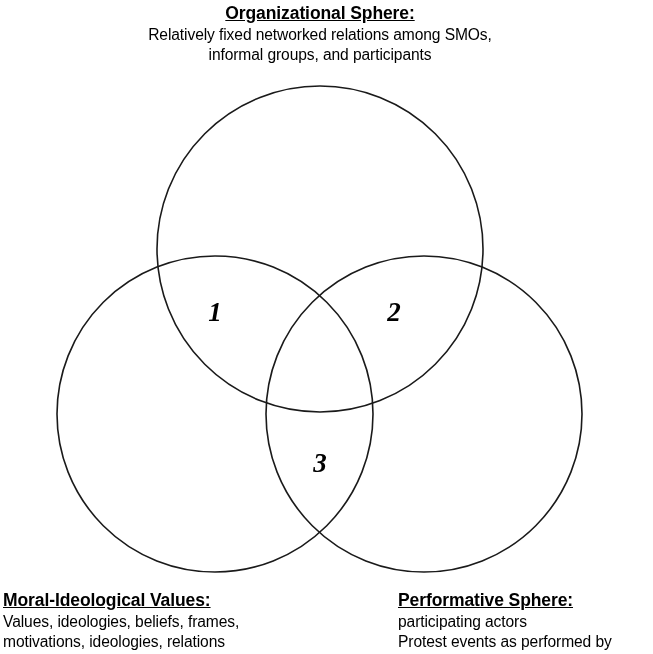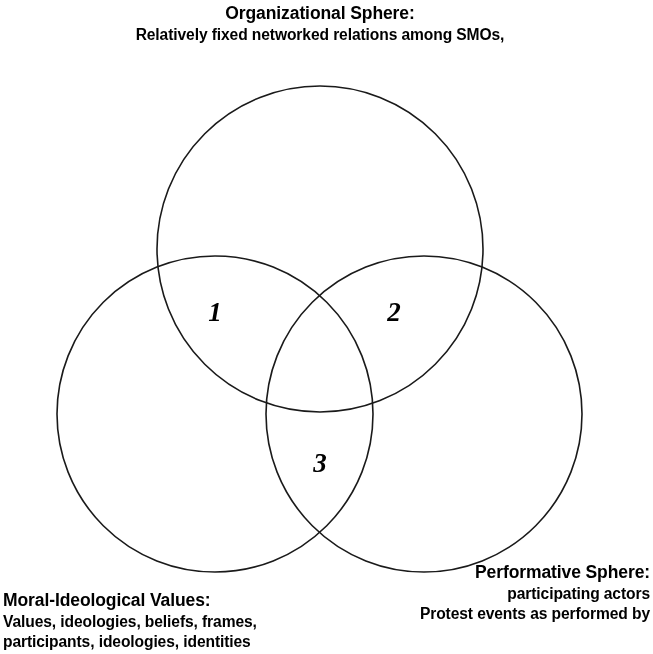--- a/index.html
+++ b/index.html
@@ -39,23 +39,24 @@
   
   .label-block {
     position: absolute;
     line-height: 1.30;
   }
   .label-title {
     font-weight: bold;
     font-size: 17.5px;
     letter-spacing: -0.1px;
     white-space: nowrap;
+    text-decoration: underline;
   }
   .label-desc {
-    font-weight: bold;
+    font-weight: normal;
     font-size: 15.6px;
     letter-spacing: -0.1px;
     white-space: nowrap;
   }
 
   
   #label-organizational {
     left: 84px;
     top: 2px;
     width: 472px;
@@ -66,23 +67,23 @@
   #label-moral {
     left: 3px;
     top: 589px;
     width: 330px;
     text-align: left;
   }
 
   
   #label-performative {
     left: 398px;
-    top: 561px;
+    top: 589px;
     width: 252px;
-    text-align: right;
+    text-align: left;
   }
 
   
   .region-number {
     position: absolute;
     font-family: "Liberation Serif", serif;
     font-style: italic;
     font-weight: bold;
     font-size: 27px;
     line-height: 1;
@@ -102,26 +103,27 @@
     <svg width="653" height="654" viewBox="0 0 653 654" xmlns="http://www.w3.org/2000/svg">
       <circle cx="320" cy="249" r="163" fill="none" stroke="#1a1a1a" stroke-width="1.6"></circle>
       <circle cx="215" cy="414" r="158" fill="none" stroke="#1a1a1a" stroke-width="1.6"></circle>
       <circle cx="424" cy="414" r="158" fill="none" stroke="#1a1a1a" stroke-width="1.6"></circle>
     </svg>
   </div>
 
   <div class="label-block" id="label-organizational">
     <div class="label-title">Organizational Sphere:</div>
     <div class="label-desc">Relatively fixed networked relations among SMOs,</div>
+    <div class="label-desc">informal groups, and participants</div>
   </div>
 
   <div class="label-block" id="label-moral">
     <div class="label-title">Moral-Ideological Values:</div>
     <div class="label-desc">Values, ideologies, beliefs, frames,</div>
-    <div class="label-desc">participants, ideologies, identities</div>
+    <div class="label-desc">motivations, ideologies, relations</div>
   </div>
 
   <div class="label-block" id="label-performative">
     <div class="label-title">Performative Sphere:</div>
     <div class="label-desc">participating actors</div>
     <div class="label-desc">Protest events as performed by</div>
   </div>
 
   <div class="region-number" id="region-1">1</div>
   <div class="region-number" id="region-2">2</div>

